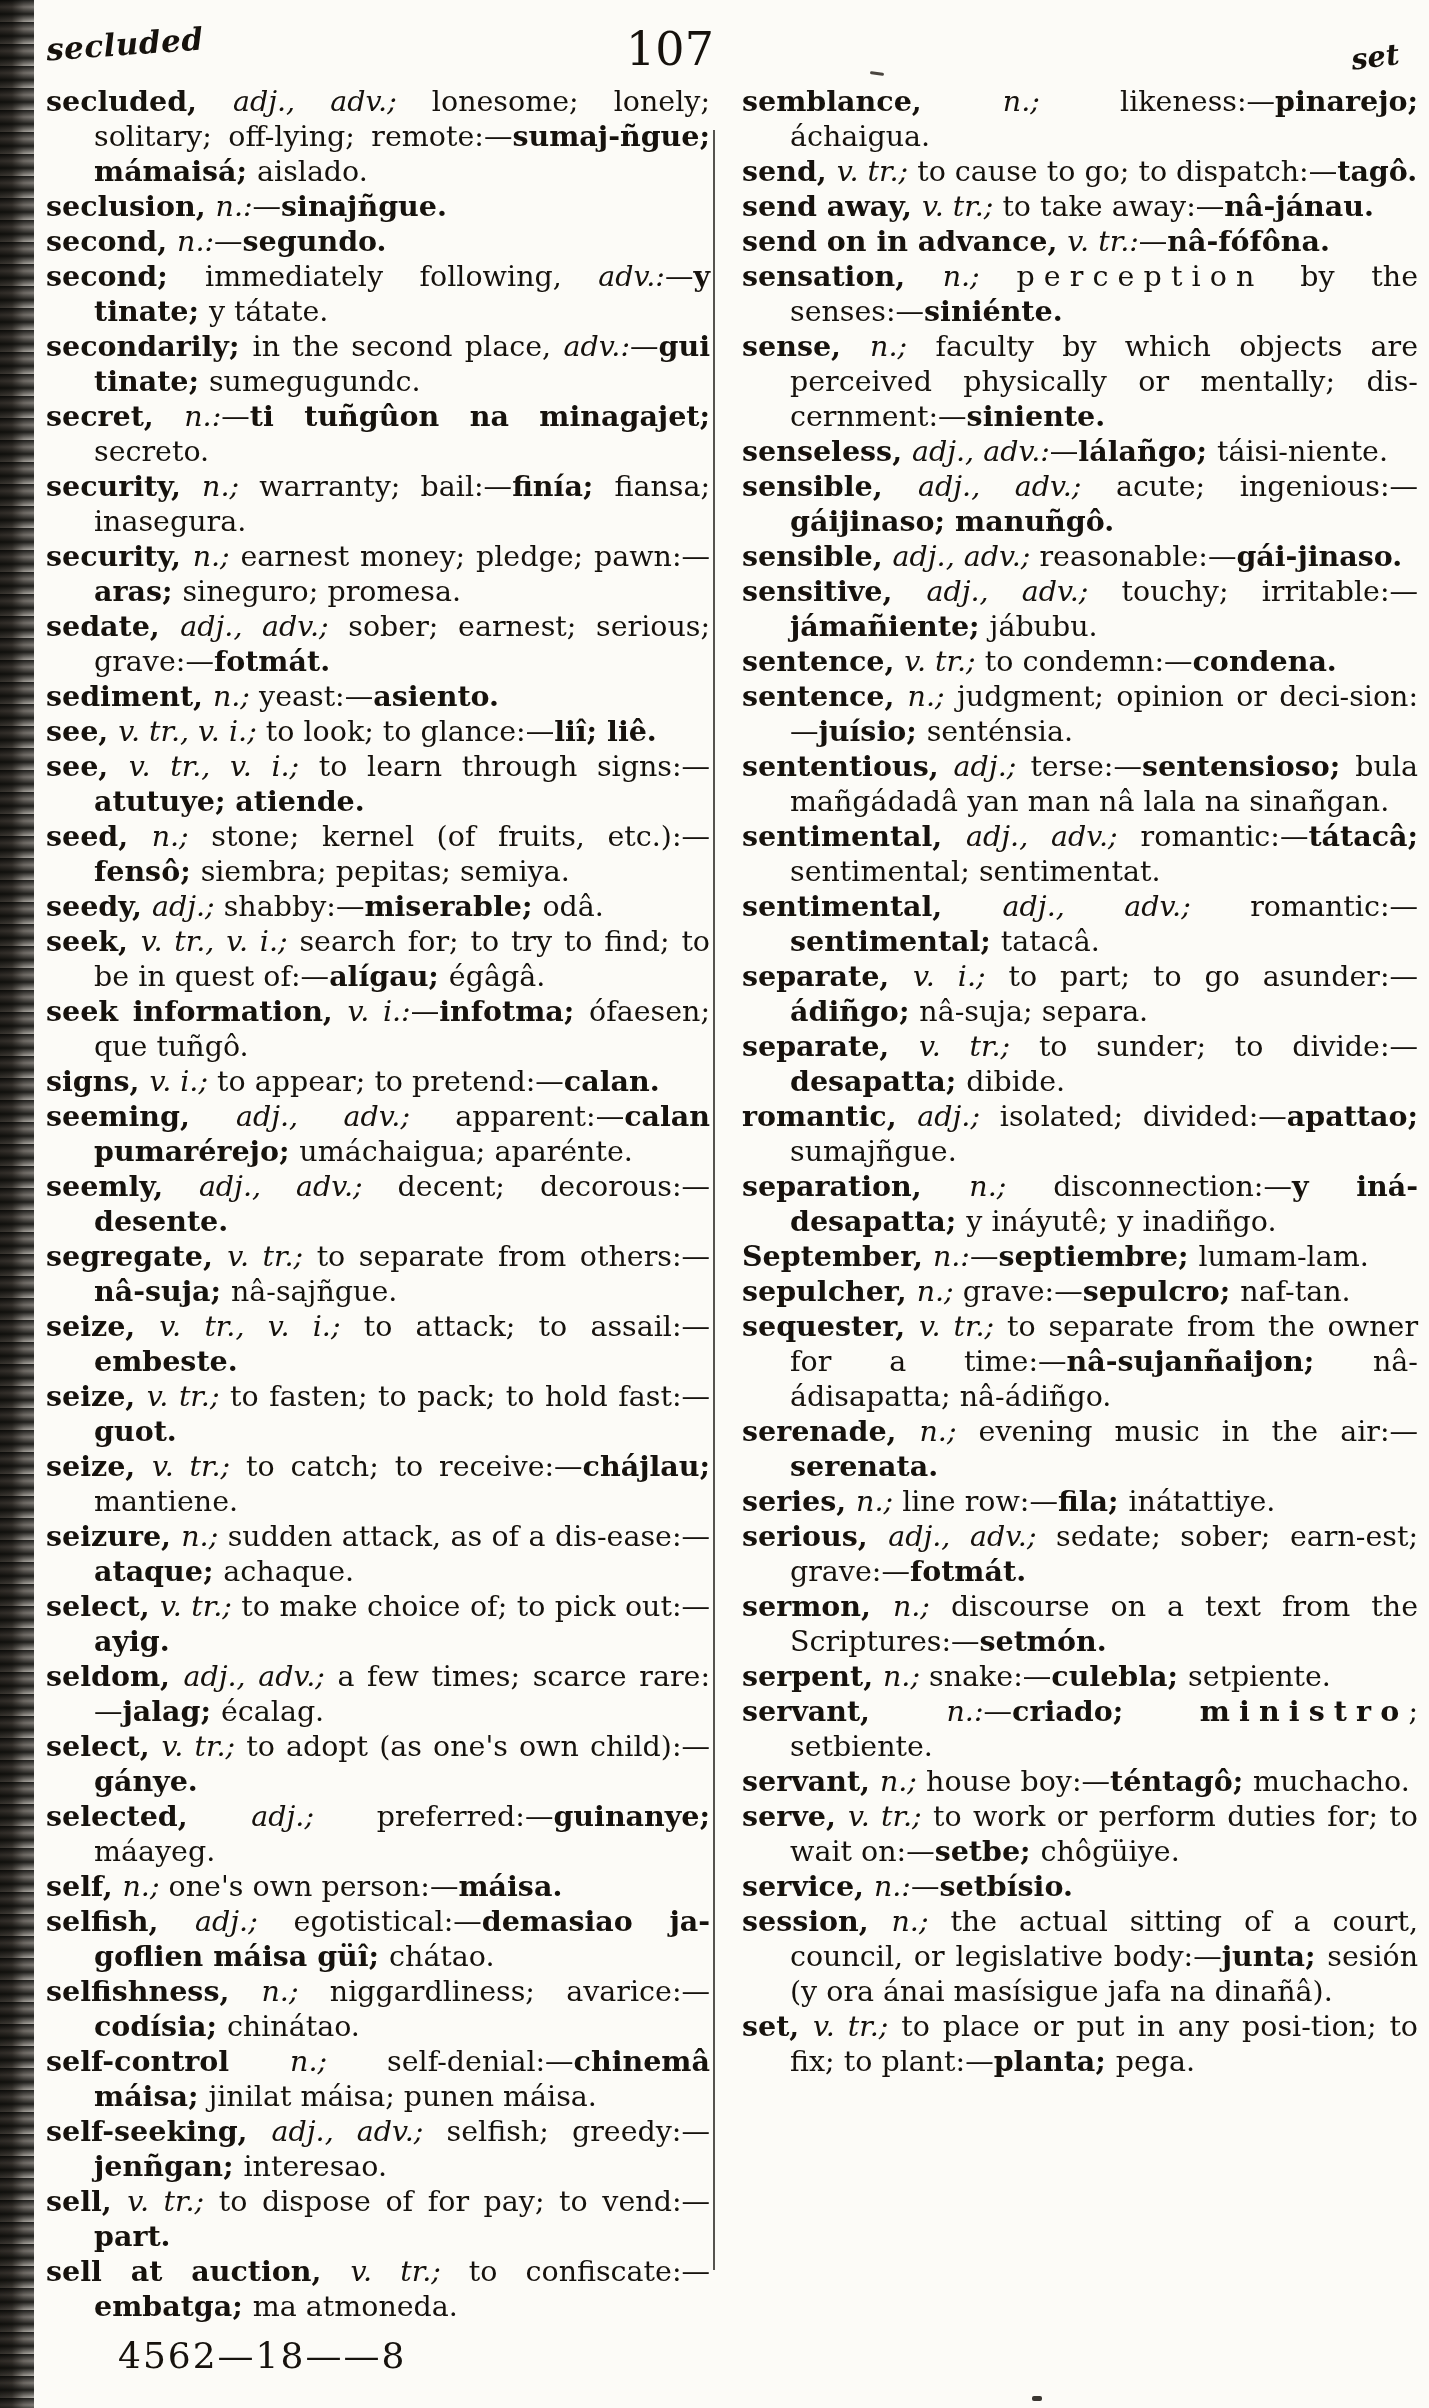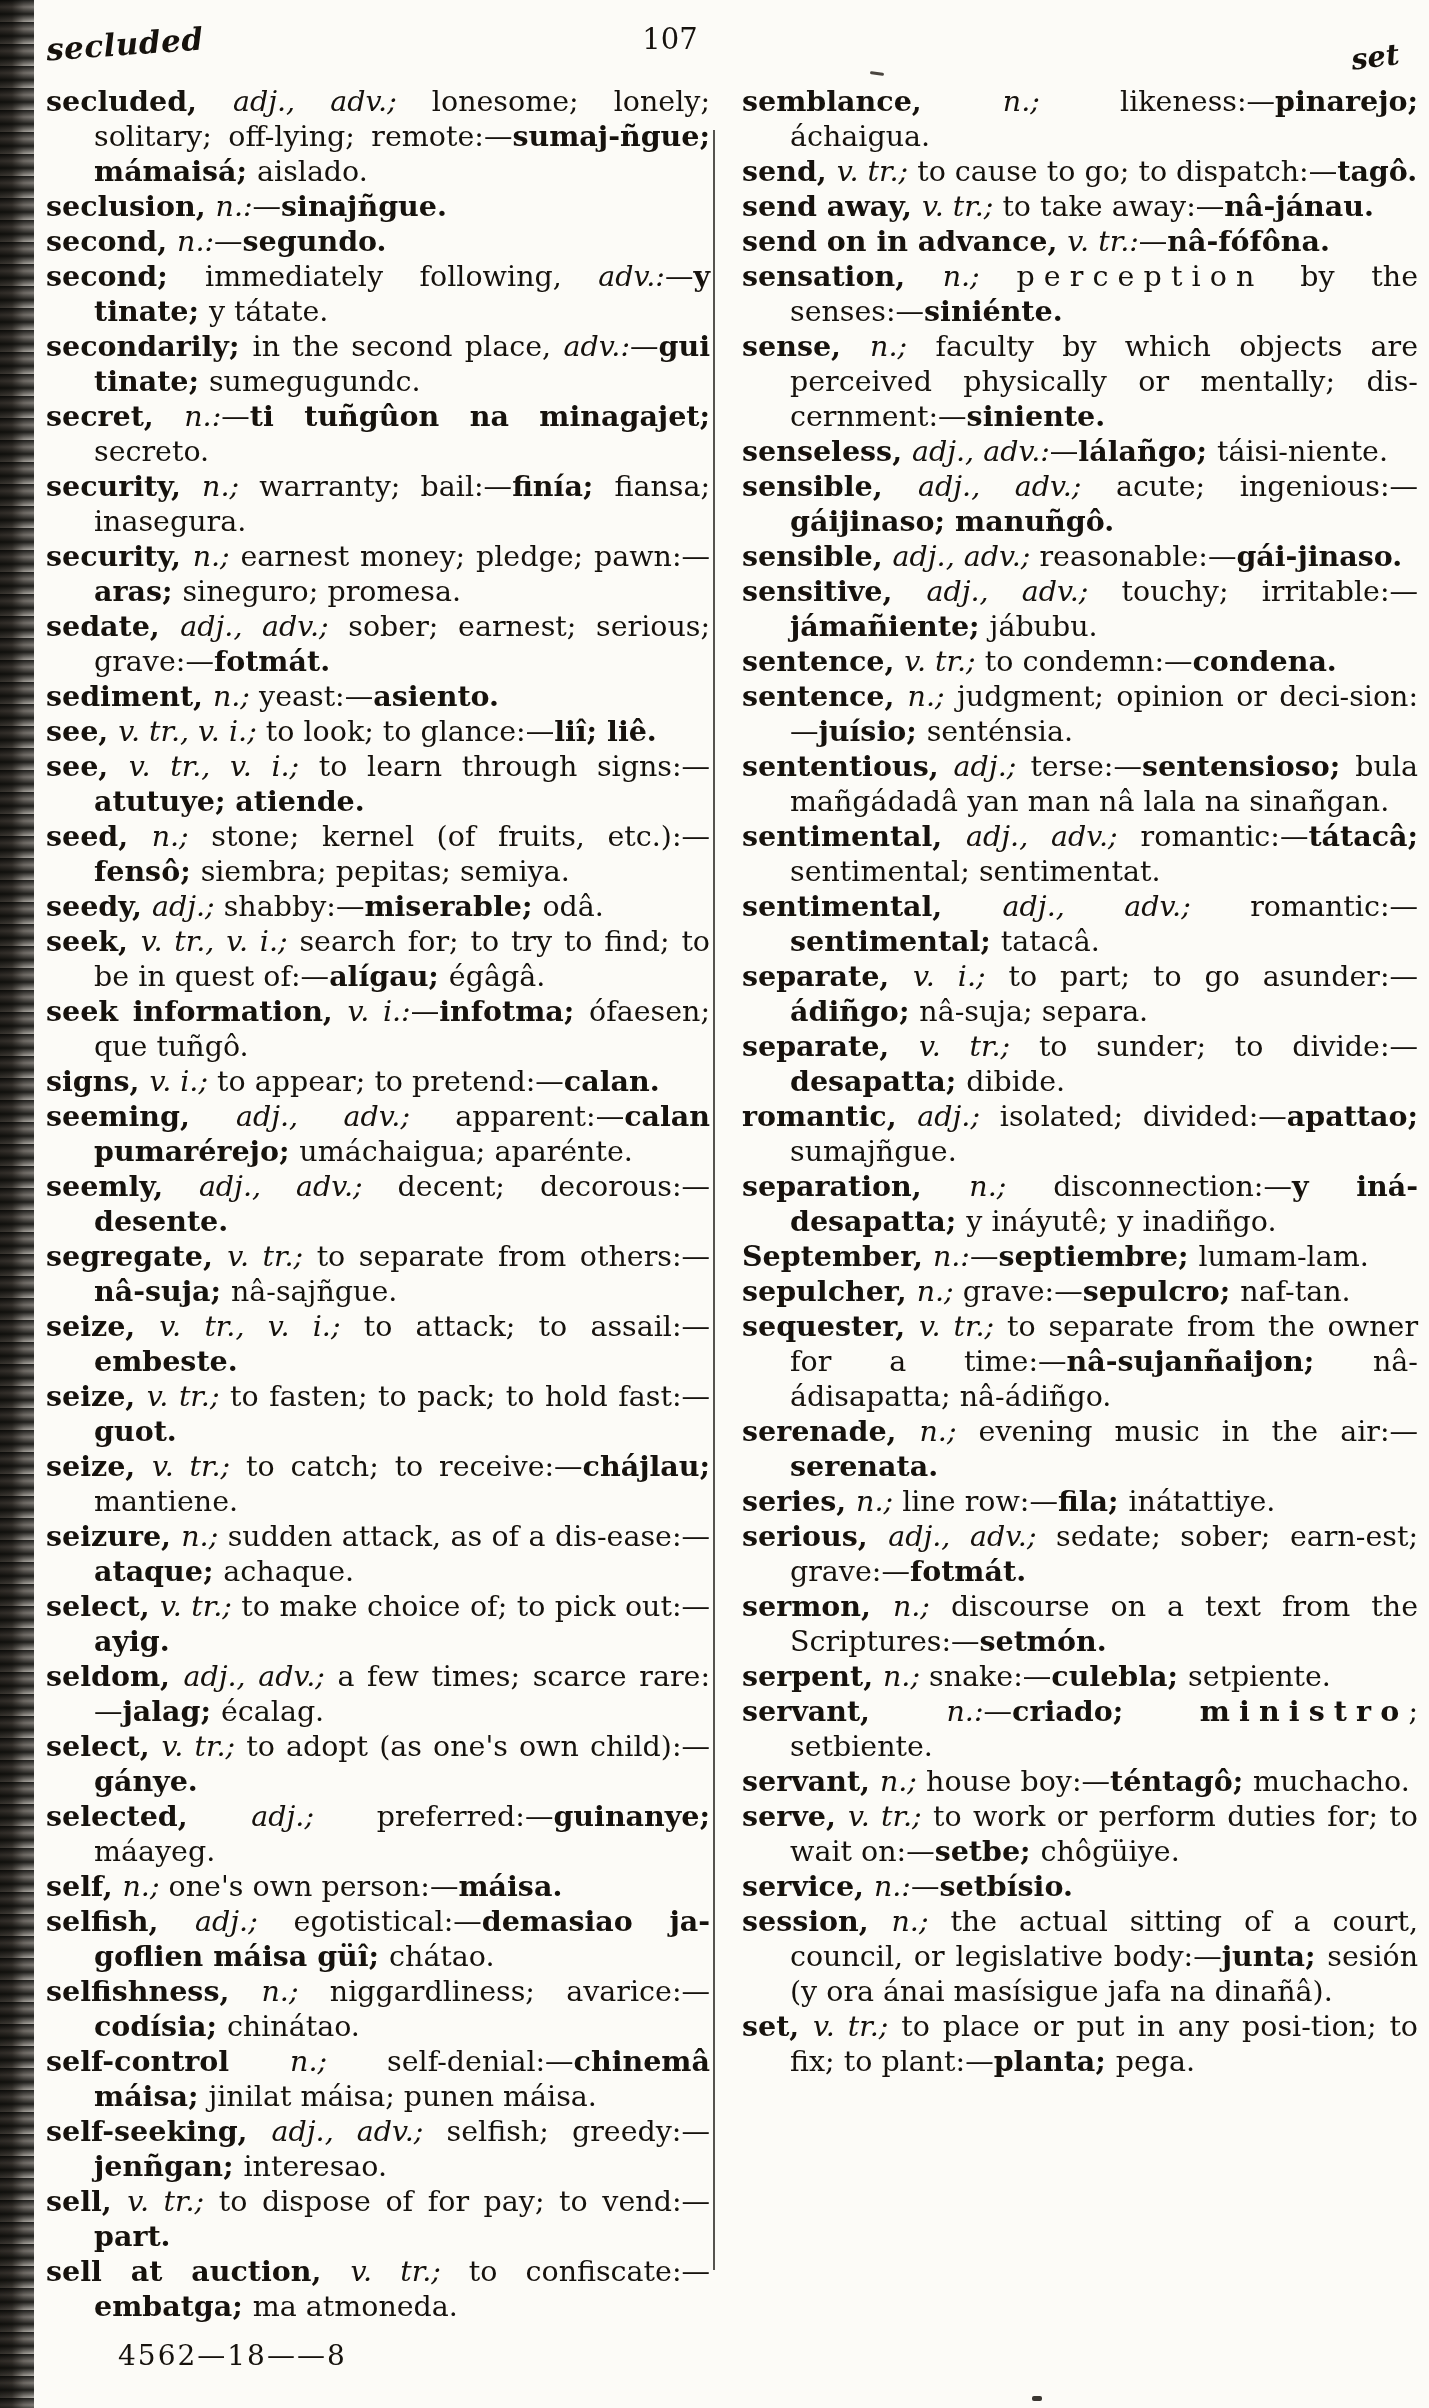--- a/index.html
+++ b/index.html
@@ -20,21 +20,21 @@
         rgba(15,15,12,.92) 14px, rgba(90,85,78,.45) 22px),
       linear-gradient(90deg, #161411 0%, #2e2a26 35%, rgba(120,112,102,.35) 70%, rgba(200,195,188,0) 100%);
   }
   .header-catchword-left{
     position:absolute;top:26px;left:46px;
     font-size:31px;font-weight:700;font-style:italic;
     transform:rotate(-4deg);letter-spacing:.5px;
   }
   .header-page-number{
     position:absolute;top:22px;left:0;width:1340px;
-    text-align:center;font-size:29px;
+    text-align:center;font-size:46px;
   }
   .header-catchword-right{
     position:absolute;top:40px;right:30px;
     font-size:29px;font-weight:700;font-style:italic;
     transform:rotate(-7deg);
   }
   .column-rule{
     position:absolute;left:713px;top:130px;width:2px;height:2140px;
     background:#2b2924;opacity:.8;
   }
@@ -45,21 +45,21 @@
   }
   .col-left{left:46px;width:664px;}
   .col-right{left:742px;width:676px;}
   .entry{margin:0;padding-left:48px;text-indent:-48px;}
   .rb{font-weight:700;}
   .ri{font-style:italic;}
   .rsp{letter-spacing:.32em;margin-top:16px;}
   .rbsp{font-weight:700;letter-spacing:.32em;}
   .printers-mark{
     display:block;margin:14px 0 0 72px;
-    font-size:28px;letter-spacing:2px;text-indent:0;padding-left:0;
+    font-size:36px;letter-spacing:2px;text-indent:0;padding-left:0;
   }
   .artifact-dash{
     position:absolute;left:870px;top:72px;width:14px;height:3px;
     background:#4a453f;transform:rotate(8deg);border-radius:2px;
   }
   .artifact-dot{
     position:absolute;left:1032px;top:2396px;width:10px;height:5px;
     background:#3a3631;border-radius:2px;
   }
 </style>

